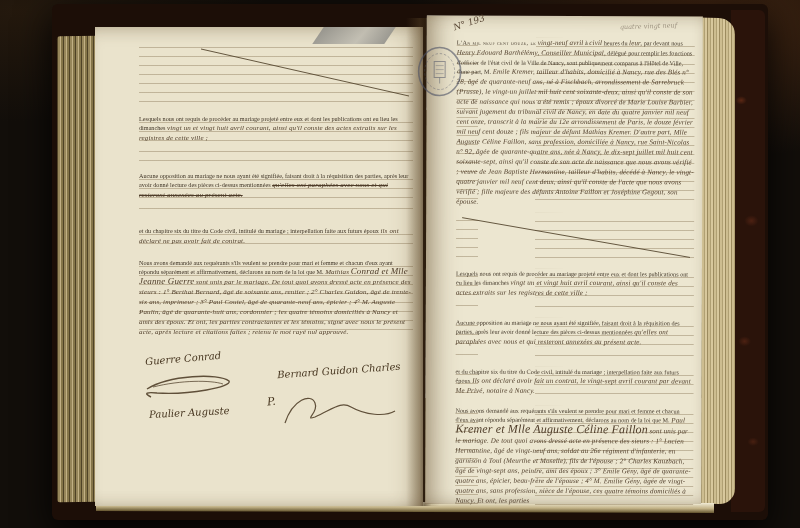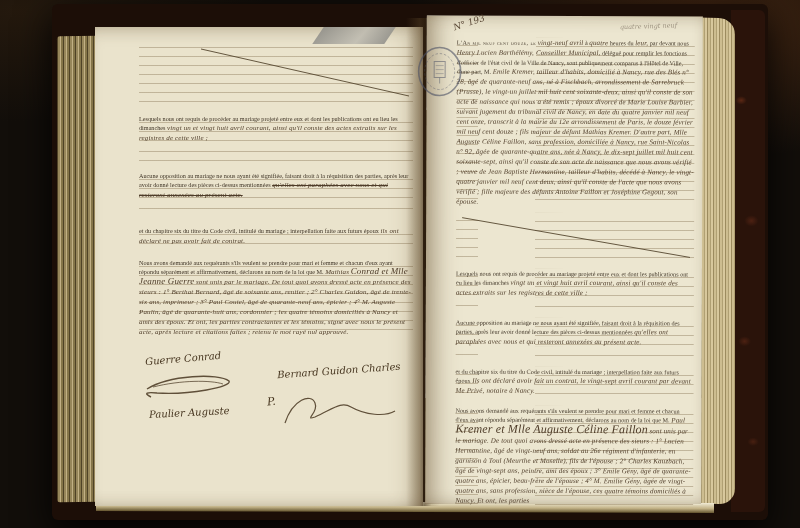--- a/index.html
+++ b/index.html
@@ -140,25 +140,25 @@
       <line x1="19" y1="22" x2="27" y2="22" stroke="#4b5064" stroke-width=".7" opacity=".6"></line>
       <line x1="19" y1="26" x2="27" y2="26" stroke="#4b5064" stroke-width=".7" opacity=".6"></line>
       <line x1="19" y1="30" x2="27" y2="30" stroke="#4b5064" stroke-width=".7" opacity=".6"></line>
       <line x1="23" y1="34" x2="23" y2="40" stroke="#4b5064" stroke-width="1" opacity=".6"></line>
     </svg>
 
     <p class="para ruled" style="margin-top:8px">
       <span class="pr sc">L'An mil neuf cent douze, le</span>
       <span class="hw">vingt-neuf avril</span>
       <span class="pr">à</span>
-      <span class="hw">quatre</span>
+      <span class="hw">civil</span>
       <span class="pr">heures du</span>
       <span class="hw">leur,</span>
       <span class="pr">par devant nous</span>
-      <span class="hw">Henry Lucien Barthélémy, Conseiller Municipal,</span>
+      <span class="hw">Henry Edouard Barthélémy, Conseiller Municipal,</span>
       <span class="pr">délégué pour remplir les fonctions d'officier de l'état civil de la Ville de Nancy, sont publiquement comparus à l'Hôtel de Ville, d'une part, M.</span>
       <span class="hw">Emile Kremer, tailleur d'habits, domicilié à Nancy, rue des Blés n° 28, âgé de quarante-neuf ans, né à Fischbach, arrondissement de Sarrebruck (Prusse), le vingt-un juillet mil huit cent soixante-deux, ainsi qu'il conste de son acte de naissance qui nous a été remis ; époux divorcé de Marie Louise Barbier, suivant jugement du tribunal civil de Nancy, en date du quatre janvier mil neuf cent onze, transcrit à la mairie du 12e arrondissement de Paris, le douze février mil neuf cent douze ; fils majeur de défunt Mathias Kremer. D'autre part, Mlle Auguste Céline Faillon, sans profession, domiciliée à Nancy, rue Saint-Nicolas n° 92, âgée de quarante-quatre ans, née à Nancy, le dix-sept juillet mil huit cent soixante-sept, ainsi qu'il conste de son acte de naissance que nous avons vérifié ; veuve de Jean Baptiste Hermantine, tailleur d'habits, décédé à Nancy, le vingt-quatre janvier mil neuf cent deux, ainsi qu'il conste de l'acte que nous avons vérifié ; fille majeure des défunts Antoine Faillon et Joséphine Gegout, son épouse.</span>
     </p>
 
     <div class="blank-mid ruled">
       <svg class="strike-svg" width="238" height="48">
         <line x1="6" y1="5" x2="234" y2="44" stroke="#55462f" stroke-width="0.9"></line>
       </svg>
     </div>
 

